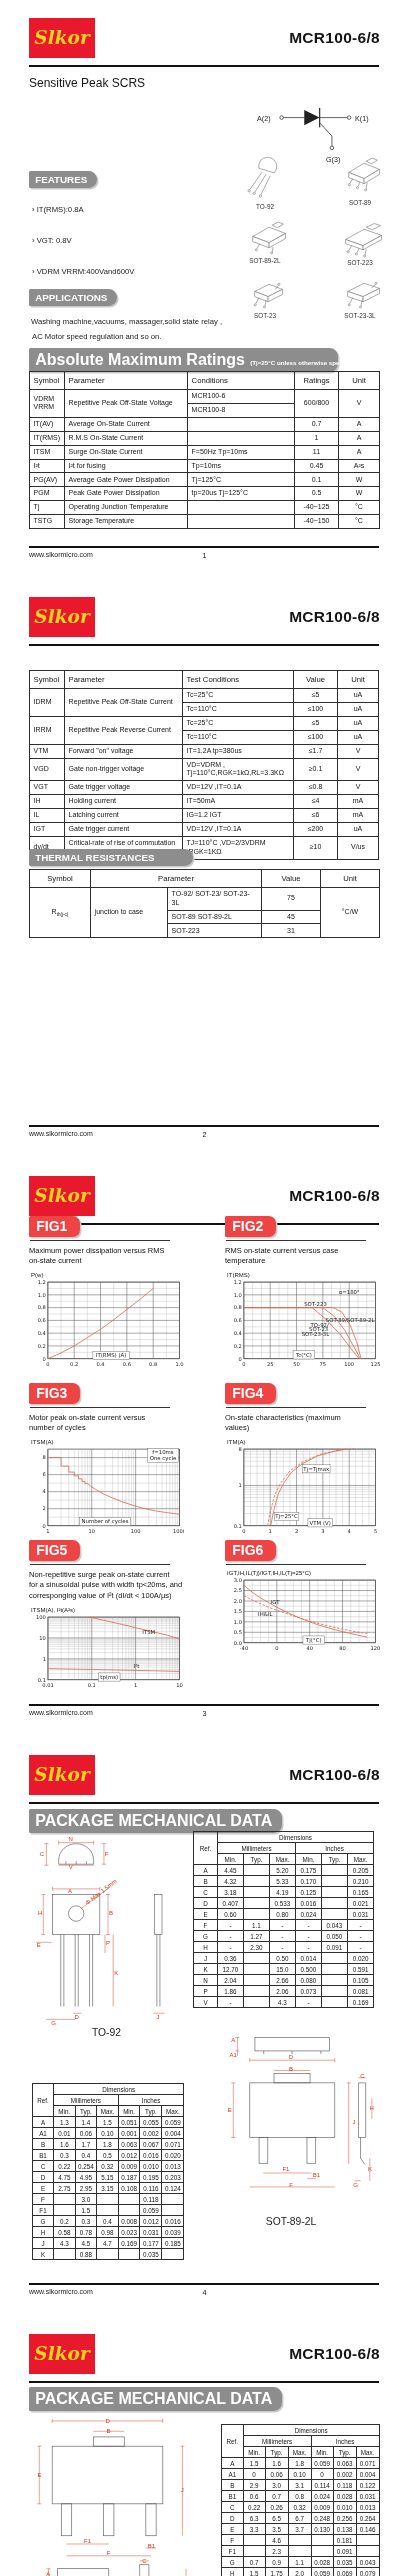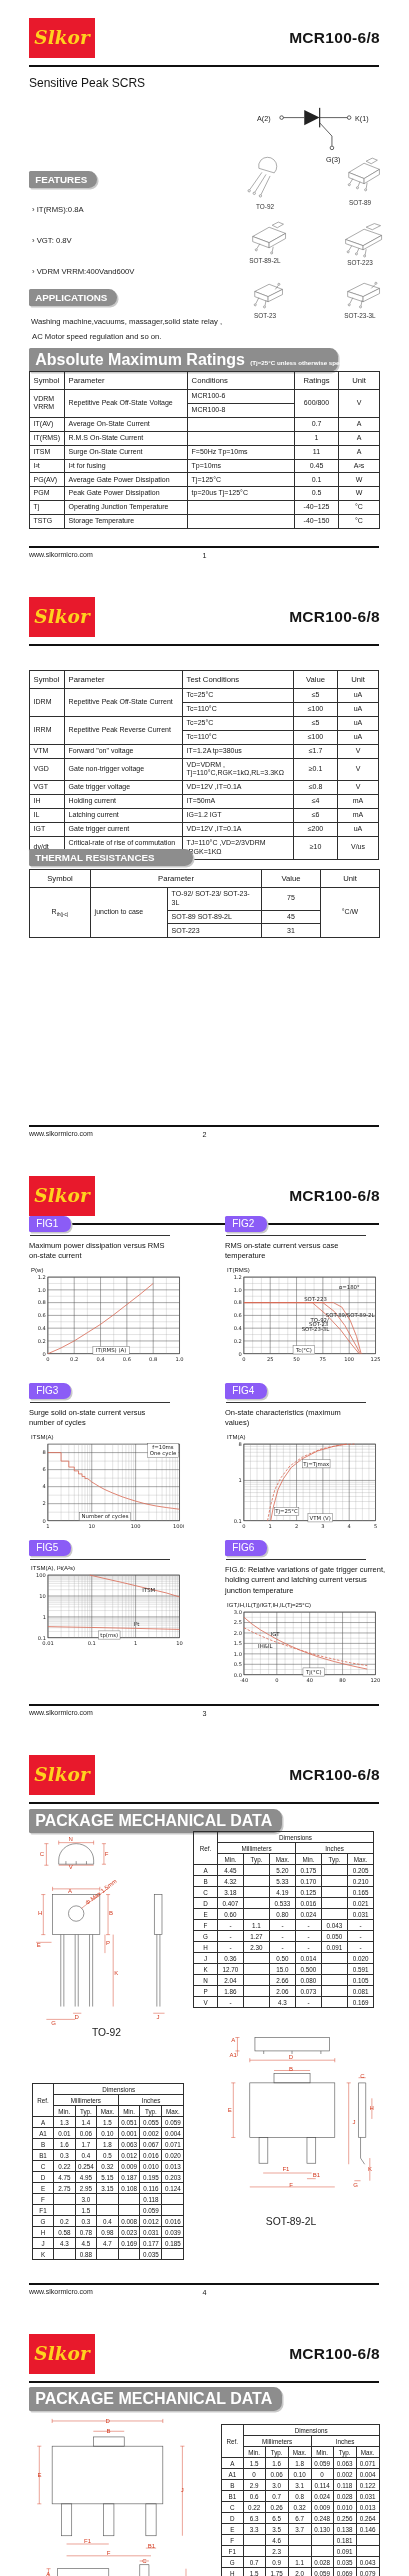--- a/index.html
+++ b/index.html
@@ -28,21 +28,21 @@
   table{border-collapse:collapse;width:100%;table-layout:fixed}
   .tbl table{border:1px solid #222}
   .tbl td{border:0.7px solid #2e2e2e;font-size:7px;padding:2.1px 3.6px;text-align:left;
           vertical-align:middle;white-space:pre-line;line-height:1.25}
   .tbl td.c{text-align:center}
   .tbl td.hd{font-size:7.7px;padding:3.6px}
   .dim table{border:0.9px solid #222}
   .dim td{border:0.6px solid #2e2e2e;font-size:6.3px;padding:1.5px 0.5px;text-align:center;
           white-space:nowrap;overflow:hidden}
   .fig-block{position:absolute;width:170px}
-  .fig-badge{display:inline-flex;background:#8b5cf6;color:#fff;font-weight:400;font-size:10px;
+  .fig-badge{display:inline-flex;background:#ef4444;color:#fff;font-weight:700;font-size:14px;
              border-radius:1.5px 7.2px 7.2px 1.5px;box-shadow:1.5px 1.5px 0 #c9c9c9;padding:2.1px 12.4px 2.6px 7.2px}
   .fig-hr{width:140px;border-bottom:0.7px solid #333;margin:3.6px 0 4.6px 1px}
   .fig-title{font-size:7.5px;line-height:1.4;color:#111}
   .fig-ylab{font-size:6px;margin:5.2px 0 1px 2.1px;white-space:nowrap}
   .figplot{position:relative}
   .mech{position:absolute}
   .mech svg{width:100%;height:100%}
   .dim-label{position:absolute;transform:translate(-50%,-50%);color:#d4391e;font-size:6px;white-space:nowrap}
   .dim-label.rot{transform:translate(-50%,-50%) rotate(-38deg)}
   .mech-label{position:absolute;font-size:10.3px;color:#222;text-align:center}
@@ -553,21 +553,21 @@
           <text x="175.264" y="110.07499999999999" text-anchor="middle" font-size="10.5" fill="#222" font-family="&quot;DejaVu Sans&quot;,sans-serif">SOT-23-3L</text>
           <rect x="131.636" y="139.55" width="42.2" height="16" fill="#fff" stroke="#555" stroke-width="0.8"></rect>
           <text x="152.736" y="151.05" text-anchor="middle" font-size="10.5" fill="#222" font-family="&quot;DejaVu Sans&quot;,sans-serif">Tc(°C)</text>
         </svg></div>
   </div>
 
   <div class="fig-block" style="left:29px;top:225px">
     <div class="fig-badge">FIG3</div>
     <div class="fig-hr"></div>
     <div class="fig-title">
-      <div>Surge solid on-state current versus</div>
+      <div>Motor peak on-state current versus</div>
       <div>number of cycles</div>
     </div>
     <div class="fig-ylab">ITSM(A)</div>
     <div class="figplot" style="width:155px;height:90px"><svg width="155" height="90" viewBox="0 0 300 175">
           <rect x="36" y="6" width="256" height="149" fill="#fff" stroke="#333" stroke-width="1.3"></rect>
           <line x1="61.68789296332639" y1="6" x2="61.68789296332639" y2="155" stroke="#a5a5a5" stroke-width="0.6"></line>
           <line x1="76.71434706941119" y1="6" x2="76.71434706941119" y2="155" stroke="#a5a5a5" stroke-width="0.6"></line>
           <line x1="87.37578592665278" y1="6" x2="87.37578592665278" y2="155" stroke="#a5a5a5" stroke-width="0.6"></line>
           <line x1="95.64544037000695" y1="6" x2="95.64544037000695" y2="155" stroke="#a5a5a5" stroke-width="0.6"></line>
           <line x1="102.4022400327376" y1="6" x2="102.4022400327376" y2="155" stroke="#a5a5a5" stroke-width="0.6"></line>
@@ -685,20 +685,25 @@
           <rect x="94.994" y="128.95729601854703" width="47.9" height="16" fill="#fff" stroke="#555" stroke-width="0.8"></rect>
           <text x="118.944" y="140.45729601854703" text-anchor="middle" font-size="10.5" fill="#222" font-family="&quot;DejaVu Sans&quot;,sans-serif">Tj=25°C</text>
           <rect x="160.53" y="141.3720900420785" width="47.9" height="16" fill="#fff" stroke="#555" stroke-width="0.8"></rect>
           <text x="184.48" y="152.8720900420785" text-anchor="middle" font-size="10.5" fill="#222" font-family="&quot;DejaVu Sans&quot;,sans-serif">VTM (V)</text>
         </svg></div>
   </div>
 
   <div class="fig-block" style="left:29px;top:382px">
     <div class="fig-badge">FIG5</div>
     <div class="fig-hr"></div>
+    <div class="fig-title">
+      <div>Non-repetitive surge peak on-state current</div>
+      <div>for a sinusoidal pulse with width tp&lt;20ms, and</div>
+      <div>corresponging value of I²t (dI/dt &lt; 100A/µs)</div>
+    </div>
     <div class="fig-ylab">ITSM(A), I²t(A²s)</div>
     <div class="figplot" style="width:155px;height:76px"><svg width="155" height="76" viewBox="0 0 300 148">
           <rect x="36" y="6" width="256" height="122" fill="#fff" stroke="#333" stroke-width="1.3"></rect>
           <line x1="61.687892963326405" y1="6" x2="61.687892963326405" y2="128" stroke="#a5a5a5" stroke-width="0.6"></line>
           <line x1="76.71434706941119" y1="6" x2="76.71434706941119" y2="128" stroke="#a5a5a5" stroke-width="0.6"></line>
           <line x1="87.37578592665281" y1="6" x2="87.37578592665281" y2="128" stroke="#a5a5a5" stroke-width="0.6"></line>
           <line x1="95.64544037000692" y1="6" x2="95.64544037000692" y2="128" stroke="#a5a5a5" stroke-width="0.6"></line>
           <line x1="102.4022400327376" y1="6" x2="102.4022400327376" y2="128" stroke="#a5a5a5" stroke-width="0.6"></line>
           <line x1="108.11503274788326" y1="6" x2="108.11503274788326" y2="128" stroke="#a5a5a5" stroke-width="0.6"></line>
           <line x1="113.06367888997919" y1="6" x2="113.06367888997919" y2="128" stroke="#a5a5a5" stroke-width="0.6"></line>
@@ -764,25 +769,20 @@
           <text x="232.35455962999308" y="38.83068689458496" text-anchor="middle" font-size="10.5" fill="#222" font-family="&quot;DejaVu Sans&quot;,sans-serif">ITSM</text>
           <text x="208.4748201873014" y="105.33292448956172" text-anchor="middle" font-size="10.5" fill="#222" font-family="&quot;DejaVu Sans&quot;,sans-serif">I²t</text>
           <rect x="134.19088074001385" y="114.69976008120308" width="42.2" height="16" fill="#fff" stroke="#555" stroke-width="0.8"></rect>
           <text x="155.29088074001385" y="126.19976008120308" text-anchor="middle" font-size="10.5" fill="#222" font-family="&quot;DejaVu Sans&quot;,sans-serif">tp(ms)</text>
         </svg></div>
   </div>
 
   <div class="fig-block" style="left:225px;top:382px">
     <div class="fig-badge">FIG6</div>
     <div class="fig-hr"></div>
-    <div class="fig-title">
-      <div>FIG.6: Relative variations of gate trigger current,</div>
-      <div>holding current and latching current versus</div>
-      <div>junction temperature</div>
-    </div>
     <div class="fig-ylab">IGT,IH,IL(Tj)/IGT,IH,IL(Tj=25°C)</div>
     <div class="figplot" style="width:155px;height:76px"><svg width="155" height="76" viewBox="0 0 300 148">
           <rect x="36" y="6" width="256" height="122" fill="#fff" stroke="#333" stroke-width="1.3"></rect>
           <line x1="52" y1="6" x2="52" y2="128" stroke="#a5a5a5" stroke-width="0.6"></line>
           <line x1="68" y1="6" x2="68" y2="128" stroke="#a5a5a5" stroke-width="0.6"></line>
           <line x1="84" y1="6" x2="84" y2="128" stroke="#a5a5a5" stroke-width="0.6"></line>
           <line x1="116" y1="6" x2="116" y2="128" stroke="#a5a5a5" stroke-width="0.6"></line>
           <line x1="132" y1="6" x2="132" y2="128" stroke="#a5a5a5" stroke-width="0.6"></line>
           <line x1="148" y1="6" x2="148" y2="128" stroke="#a5a5a5" stroke-width="0.6"></line>
           <line x1="180" y1="6" x2="180" y2="128" stroke="#a5a5a5" stroke-width="0.6"></line>

